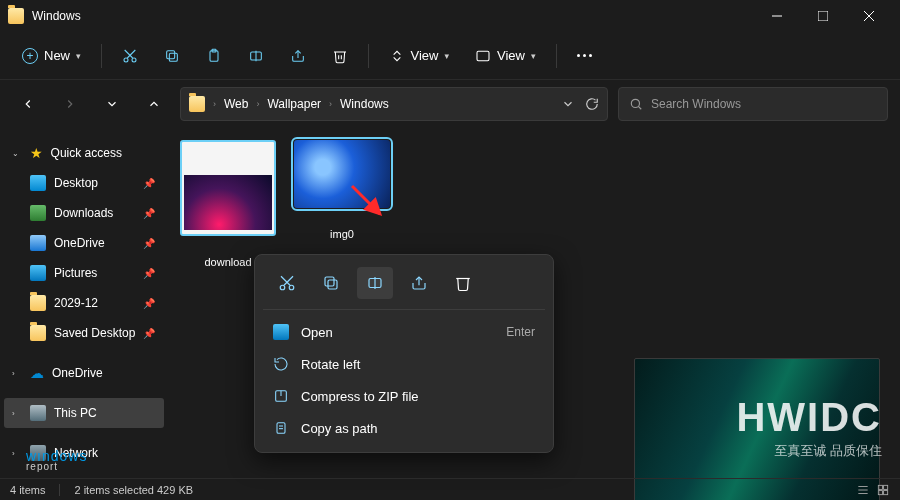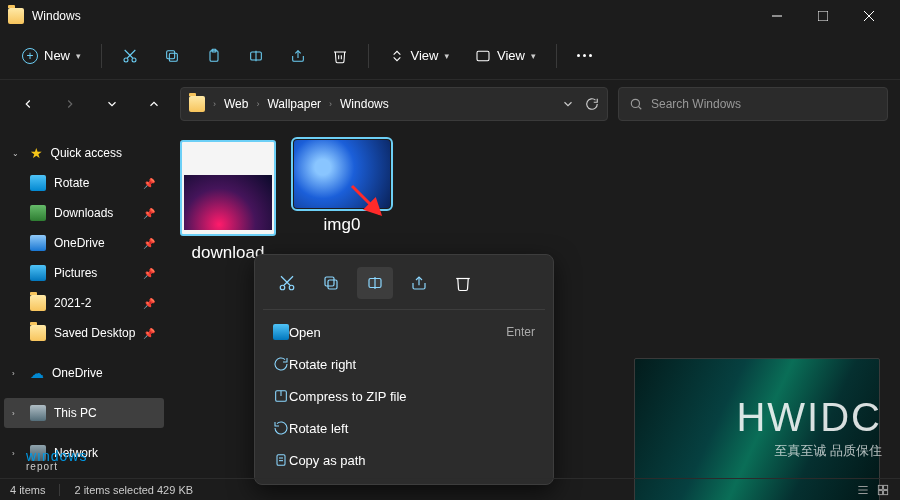--- a/index.html
+++ b/index.html
@@ -57,44 +57,44 @@
 .net-ico { background: linear-gradient(#90a4ae,#455a64); }
 .sb-group-gap { height: 10px; }
 .wrlogo { position: absolute; left: 26px; top: 448px; font-size: 14px; color: #0099e5; font-weight: 300; letter-spacing: 1px; }
 .wrlogo .r2 { font-size: 10px; color: #ccc; display: block; margin-top: -3px; }
 
 .main { flex: 1; position: relative; padding: 12px; }
 .thumbs { display: flex; gap: 18px; }
 .thumb { width: 96px; text-align: center; }
 .thumb .box { width: 96px; height: 68px; border-radius: 3px; overflow: hidden; }
 .thumb.sel .box { outline: 2px solid #6ccff6; outline-offset: 1px; }
-.thumb .cap { margin-top: 7px; font-size: 17px; color: #fff; }
+.thumb .cap { margin-top: 20px; font-size: 11px; color: #fff; }
 .wp1 { background: radial-gradient(circle at 40% 90%, #ff1b6b, #45145a 50%, #0a0a2a); }
 .wp2 { background: radial-gradient(circle at 30% 40%, #89c5ff 10%, #1b5fd9 40%, #0a2259); }
 .wp3 { background: radial-gradient(circle at 60% 50%, #7db9ff 10%, #2b6ee0 40%, #0c1f4a); }
 .wp4 { background: linear-gradient(120deg,#021a1a,#053838 40%,#0b5c46 55%,#021a1a); }
 .thumbmarker { width: 96px; height: 96px; background: #f5f5f5; border-radius: 3px; border: 2px solid #6ccff6; }
 
 .arrow { position: absolute; left: 182px; top: 56px; width: 36px; height: 36px; }
 .arrow svg { width: 36px; height: 36px; }
 
 .ctxmenu { position: absolute; left: 254px; top: 254px; width: 300px; background: #2c2c2c; border: 1px solid #3d3d3d; border-radius: 8px; box-shadow: 0 8px 24px rgba(0,0,0,.6); padding: 8px; font-size: 13px; }
 .ctx-iconrow { display: flex; gap: 8px; padding: 4px 6px 10px; border-bottom: 1px solid #3d3d3d; margin-bottom: 6px; }
 .ctx-iconrow .cib { width: 36px; height: 32px; display: flex; align-items: center; justify-content: center; border-radius: 4px; }
 .ctx-iconrow .cib.hl { background: #3d3d3d; }
 .ctx-iconrow svg { width: 18px; height: 18px; stroke: #8cd7ff; fill: none; stroke-width: 1.6; }
-.ctx-item { display: flex; align-items: center; padding: 8px 10px; border-radius: 4px; }
+.ctx-item { display: flex; align-items: center; gap: 12px; padding: 8px 10px; border-radius: 4px; }
 .ctx-item svg { width: 16px; height: 16px; stroke: #8cd7ff; fill: none; stroke-width: 1.6; flex-shrink: 0; }
 .ctx-item .pic-ico { width: 16px; height: 16px; border-radius: 2px; }
 .ctx-item .hint { margin-left: auto; color: #aaa; font-size: 12px; }
 
 .preview { position: absolute; right: 20px; top: 230px; width: 246px; height: 160px; border: 1px solid #3a3a3a; background: linear-gradient(115deg,#031c1c,#064040 35%,#0a6e57 50%,#053030 70%,#011414); border-radius: 2px; }
 
 .watermark { position: absolute; right: 18px; bottom: 40px; text-align: right; }
-.watermark .big { font-size: 40px; font-weight: 400; color: rgba(255,255,255,.85); letter-spacing: 2px; }
+.watermark .big { font-size: 40px; font-weight: 700; color: rgba(255,255,255,.85); letter-spacing: 2px; }
 .watermark .small { font-size: 13px; color: rgba(255,255,255,.7); margin-top: 2px; }
 
 .statusbar { position: absolute; bottom: 0; left: 0; right: 0; height: 22px; border-top: 1px solid #2b2b2b; display: flex; align-items: center; padding: 0 10px; gap: 14px; font-size: 11px; color: #ccc; }
 .statusbar .sb-sep { width: 1px; height: 12px; background: #3a3a3a; }
 .statusbar .view-icos { margin-left: auto; display: flex; gap: 6px; }
 .statusbar .view-icos svg { width: 14px; height: 14px; stroke: #aaa; fill: none; stroke-width: 1.5; }
 </style>
 </head>
 <body>
 
@@ -246,21 +246,21 @@
 <div class="body">
   <div class="sidebar">
     <div class="sb-item">
       <span class="sb-chev">⌄</span>
       <span class="star">★</span>
       <span>Quick access</span>
     </div>
     <div class="sb-item">
         <span class="sb-chev"></span>
         <span class="sb-ico desktop-ico"></span>
-        <span>Rotate</span>
+        <span>Desktop</span>
         <span class="pin">📌</span>
       </div>
     <div class="sb-item">
         <span class="sb-chev"></span>
         <span class="sb-ico download-ico"></span>
         <span>Downloads</span>
         <span class="pin">📌</span>
       </div>
     <div class="sb-item">
         <span class="sb-chev"></span>
@@ -270,21 +270,21 @@
       </div>
     <div class="sb-item">
         <span class="sb-chev"></span>
         <span class="sb-ico pic-ico"></span>
         <span>Pictures</span>
         <span class="pin">📌</span>
       </div>
     <div class="sb-item">
         <span class="sb-chev"></span>
         <span class="sb-ico folder-y"></span>
-        <span>2021-2</span>
+        <span>2029-12</span>
         <span class="pin">📌</span>
       </div>
     <div class="sb-item">
         <span class="sb-chev"></span>
         <span class="sb-ico folder-y"></span>
         <span>Saved Desktop</span>
         <span class="pin">📌</span>
       </div>
     <div class="sb-group-gap"></div>
     <div class="sb-item">
@@ -373,38 +373,31 @@
         </svg>
       </div>
   </div>
   <div class="ctx-item">
       <div class="pic-ico"></div>
       <span>Open</span>
       <span class="hint">Enter</span>
     </div>
   <div class="ctx-item">
       <svg viewBox="0 0 24 24">
-        <path d="M21 12a9 9 0 1 1-3-6.7"></path>
-        <polyline points="21 3 21 9 15 9"></polyline>
-      </svg>
-      <span>Rotate right</span>
+        <path d="M3 12a9 9 0 1 0 3-6.7"></path>
+        <polyline points="3 3 3 9 9 9"></polyline>
+      </svg>
+      <span>Rotate left</span>
     </div>
   <div class="ctx-item">
       <svg viewBox="0 0 24 24">
         <rect x="4" y="4" width="16" height="16" rx="2"></rect>
         <line x1="12" y1="4" x2="12" y2="12"></line>
       </svg>
       <span>Compress to ZIP file</span>
-    </div>
-  <div class="ctx-item">
-      <svg viewBox="0 0 24 24">
-        <path d="M3 12a9 9 0 1 0 3-6.7"></path>
-        <polyline points="3 3 3 9 9 9"></polyline>
-      </svg>
-      <span>Rotate left</span>
     </div>
   <div class="ctx-item">
       <svg viewBox="0 0 24 24">
         <rect x="6" y="4" width="12" height="16" rx="2"></rect>
         <line x1="9" y1="9" x2="15" y2="9"></line>
         <line x1="9" y1="13" x2="15" y2="13"></line>
       </svg>
       <span>Copy as path</span>
     </div>
 </div>

